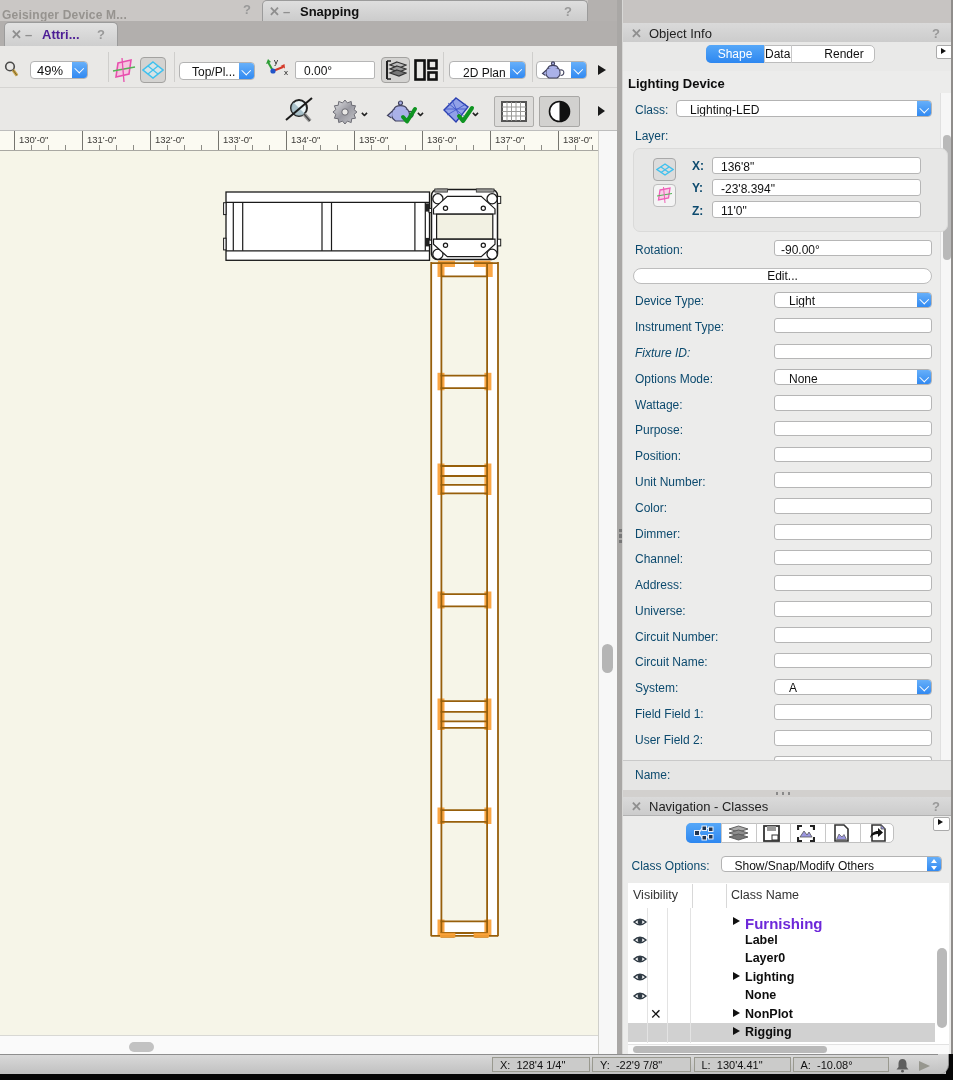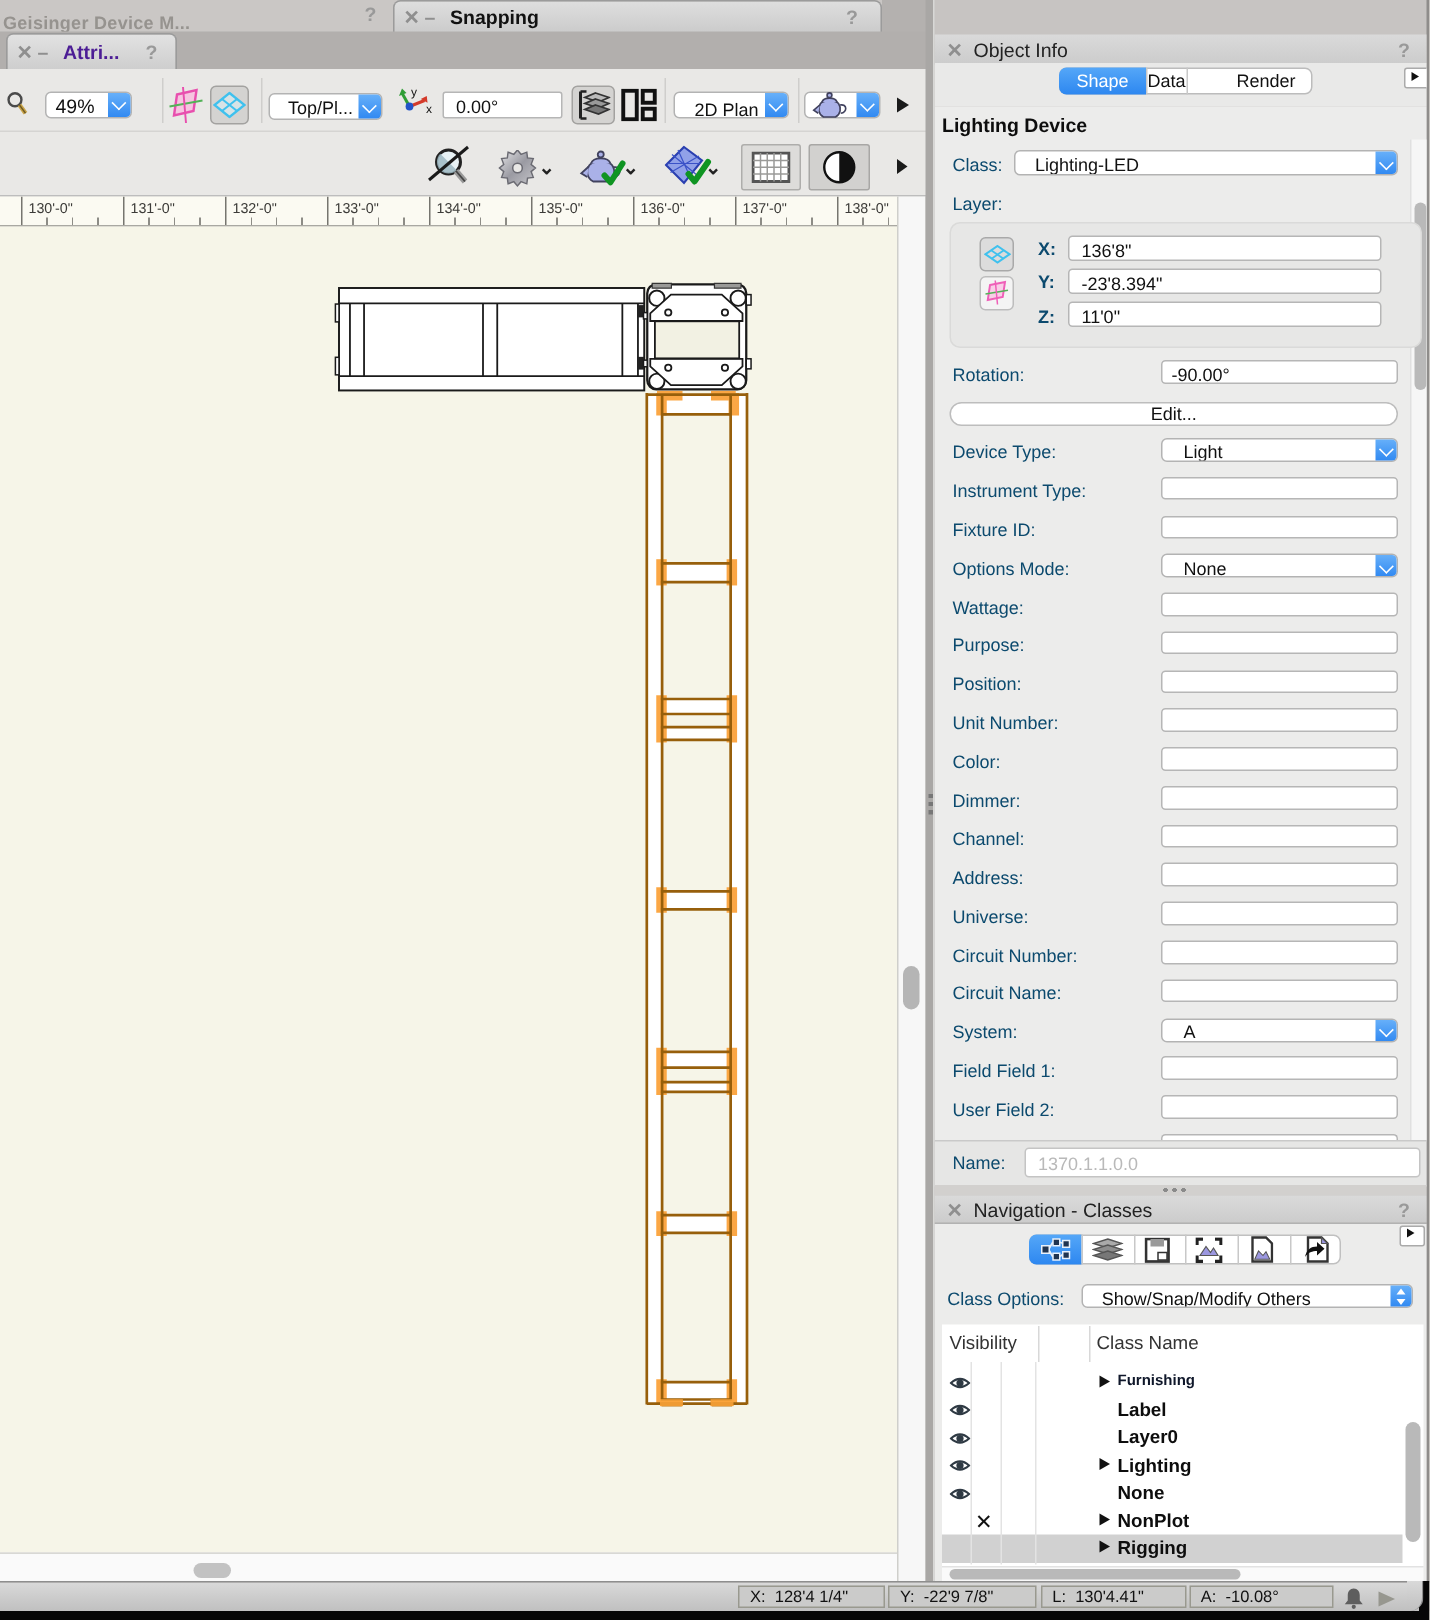--- a/index.html
+++ b/index.html
@@ -389,21 +389,21 @@
       <span style="position:absolute;left:6px;top:2px;">-90.00°</span>
     </div>
  <div class="abs" style="left:10px;top:267.5px;width:299px;height:16px;background:#fff;border:1px solid #bdbdbd;border-radius:8px;box-sizing:border-box;font-size:12px;color:#111;text-align:center;line-height:15px;">Edit...</div>
  <div class="lab" style="left:12px;top:294px;">Device Type:</div>
  <div class="popup" style="left:151px;top:291.5px;width:158px;height:16px;">
       <span style="position:absolute;left:14px;top:1.5px;">Light</span>
       <span class="bluecap chev" style="width:15px;"></span>
     </div>
  <div class="lab" style="left:12px;top:320px;">Instrument Type:</div>
  <div class="field" style="left:151px;top:317.5px;width:158px;height:15.5px;"></div>
- <div class="lab" style="left:12px;top:346px;">Fixture ID:</div>
+ <div class="lab" style="left:12px;top:346px;font-style:italic;">Fixture ID:</div>
  <div class="field" style="left:151px;top:343.5px;width:158px;height:15.5px;"></div>
  <div class="lab" style="left:12px;top:371.5px;">Options Mode:</div>
  <div class="popup" style="left:151px;top:369px;width:158px;height:16px;">
       <span style="position:absolute;left:14px;top:1.5px;">None</span>
       <span class="bluecap chev" style="width:15px;"></span>
     </div>
  <div class="lab" style="left:12px;top:397.5px;">Wattage:</div>
  <div class="field" style="left:151px;top:395px;width:158px;height:15.5px;"></div>
  <div class="lab" style="left:12px;top:423px;">Purpose:</div>
  <div class="field" style="left:151px;top:420.5px;width:158px;height:15.5px;"></div>
@@ -431,23 +431,20 @@
       <span class="bluecap chev" style="width:15px;"></span>
     </div>
  <div class="lab" style="left:12px;top:706.5px;">Field Field 1:</div>
  <div class="field" style="left:151px;top:704px;width:158px;height:15.5px;"></div>
  <div class="lab" style="left:12px;top:732.5px;">User Field 2:</div>
  <div class="field" style="left:151px;top:730px;width:158px;height:15.5px;"></div>
  <div class="field" style="left:151px;top:755.5px;width:158px;height:4.5px;border-radius:3px 3px 0 0;border-bottom:none;"></div>
 
  <div class="abs" style="left:0;top:760px;width:329px;height:30px;background:#e6e6e5;border-top:1px solid #c9c9c9;"></div>
  <div class="lab" style="left:12px;top:768px;">Name:</div>
- <div class="field" style="left:60px;top:765px;width:264px;height:20px;border-color:#c4c4c4;">
-      <span style="position:absolute;left:8px;top:3px;color:#b9b9b9;">1370.1.1.0.0</span>
-    </div>
 
  <div class="abs" style="left:0;top:790px;width:329px;height:7px;background:#d2d0ce;"></div>
  <div class="abs" style="left:152px;top:791.5px;width:16px;height:3px;background:radial-gradient(circle 1.5px at 2px 1.5px,#8a8a8a 99%,transparent),radial-gradient(circle 1.5px at 8px 1.5px,#8a8a8a 99%,transparent),radial-gradient(circle 1.5px at 14px 1.5px,#8a8a8a 99%,transparent);"></div>
 
  <div class="abs" style="left:0;top:797px;width:329px;height:18px;background:linear-gradient(#dadada,#cccccc);border-bottom:1px solid #b2b2b2;"></div>
  <div class="pbtn" style="left:8px;top:800px;">✕</div>
  <div class="abs" style="left:26px;top:799px;font-size:13px;color:#222;">Navigation - Classes</div>
  <div class="qm" style="left:309px;top:799px;">?</div>
  <div class="abs" style="left:0;top:816px;width:329px;height:238px;background:#ececeb;"></div>
  <div class="abs" style="left:310px;top:816.5px;width:15px;height:12px;background:#fff;border:1px solid #aaa;border-radius:2px;"></div>
@@ -529,21 +526,21 @@
     </svg>
  <svg class="abs" style="left:10px;top:990.6px;" width="14" height="10" viewBox="0 0 14 10">
       <path d="M1,5 Q7,-0.5 13,5 Q7,10.5 1,5 Z" fill="none" stroke="#2f3a44" stroke-width="1.5"></path>
       <circle cx="7" cy="5" r="2.4" fill="#2f3a44"></circle>
     </svg>
  <div class="abs" style="left:27px;top:1005.5px;font-size:14px;color:#111;">✕</div>
  <div class="abs" style="left:109.5px;top:916.5px;width:0;height:0;border-left:7px solid #111;border-top:4.5px solid transparent;border-bottom:4.5px solid transparent;"></div>
  <div class="abs" style="left:109.5px;top:971.7px;width:0;height:0;border-left:7px solid #111;border-top:4.5px solid transparent;border-bottom:4.5px solid transparent;"></div>
  <div class="abs" style="left:109.5px;top:1008.5px;width:0;height:0;border-left:7px solid #111;border-top:4.5px solid transparent;border-bottom:4.5px solid transparent;"></div>
  <div class="abs" style="left:109.5px;top:1026.9px;width:0;height:0;border-left:7px solid #111;border-top:4.5px solid transparent;border-bottom:4.5px solid transparent;"></div>
- <div class="abs" style="left:122px;top:914.5px;font-size:10px;font-weight:bold;color:#0f172a;">Furnishing</div>
+ <div class="abs" style="left:122px;top:914.5px;font-size:15px;font-weight:bold;color:#6d28d9;">Furnishing</div>
  <div class="abs" style="left:122px;top:932.9px;font-size:12.5px;font-weight:bold;color:#0d0d0d;">Label</div>
  <div class="abs" style="left:122px;top:951.3px;font-size:12.5px;font-weight:bold;color:#0d0d0d;">Layer0</div>
  <div class="abs" style="left:122px;top:969.7px;font-size:12.5px;font-weight:bold;color:#0d0d0d;">Lighting</div>
  <div class="abs" style="left:122px;top:988.1px;font-size:12.5px;font-weight:bold;color:#0d0d0d;">None</div>
  <div class="abs" style="left:122px;top:1006.5px;font-size:12.5px;font-weight:bold;color:#0d0d0d;">NonPlot</div>
  <div class="abs" style="left:122px;top:1024.9px;font-size:12.5px;font-weight:bold;color:#0d0d0d;">Rigging</div>
  <div class="abs" style="left:314px;top:948px;width:9.5px;height:80px;background:#b9b9b9;border-radius:5px;"></div>
  <div class="abs" style="left:5px;top:1044px;width:321px;height:10px;background:#fafafa;border-top:1px solid #e2e2e2;"></div>
  <div class="abs" style="left:10px;top:1045.5px;width:194px;height:7px;background:#b9b9b9;border-radius:3.5px;"></div>
 </div>

